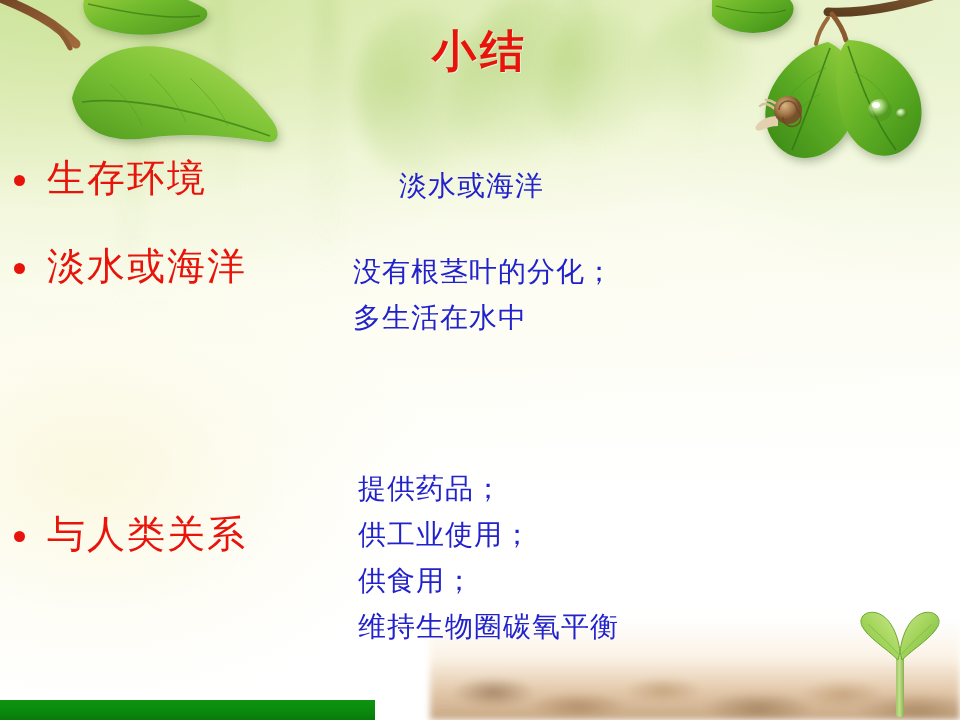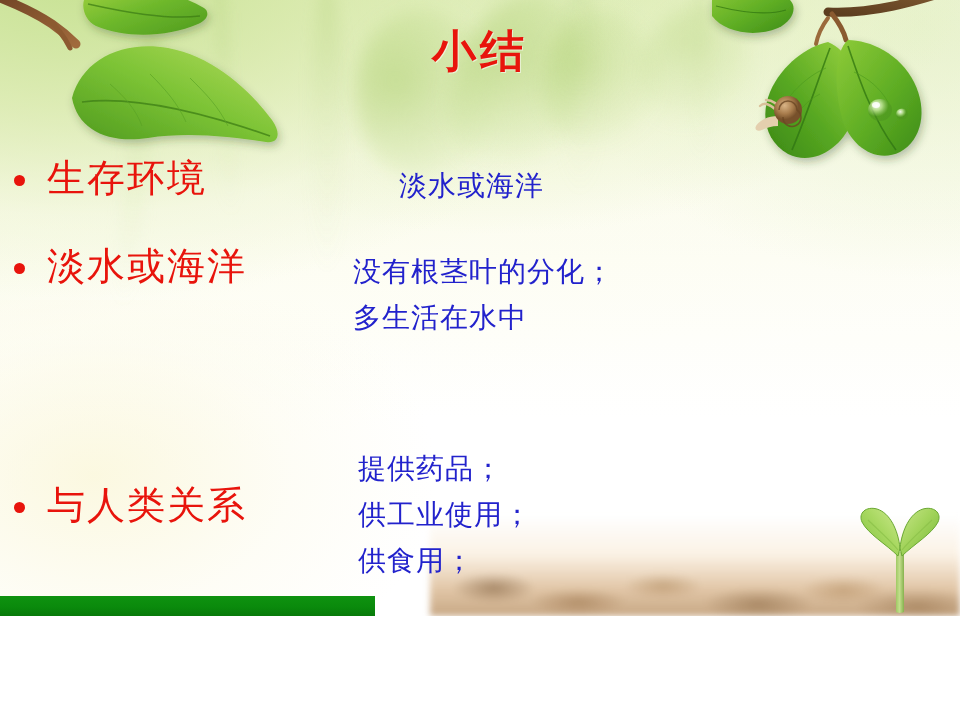--- a/index.html
+++ b/index.html
@@ -8,21 +8,21 @@
     padding: 0;
     background: #ffffff;
   }
   body {
     font-family: "Liberation Serif", "DejaVu Serif", serif;
   }
 
   #slide {
     position: relative;
     width: 960px;
-    height: 616px;
+    height: 720px;
     overflow: hidden;
     background: #fde047;
   }
 
   
   .bg-base {
     position: absolute;
     inset: 0;
     background:
       radial-gradient(ellipse 720px 420px at 8% -6%,  rgba(196,224,142,0.95) 0%, rgba(214,232,168,0.72) 34%, rgba(235,243,208,0.35) 60%, rgba(255,255,255,0) 80%),
@@ -309,25 +309,26 @@
 
   <div class="bullet-row" style="left:14px; top:243px;">
     <div class="bullet-dot"></div>
     <div class="bullet-label">淡水或海洋</div>
   </div>
   <div class="detail-block" style="left:353px; top:249px;">
     <div>没有根茎叶的分化；</div>
     <div>多生活在水中</div>
   </div>
 
-  <div class="bullet-row" style="left:14px; top:482px;">
+  <div class="bullet-row" style="left:14px; top:511px;">
     <div class="bullet-dot"></div>
     <div class="bullet-label">与人类关系</div>
   </div>
-  <div class="detail-block" style="left:358px; top:446px;">
+  <div class="detail-block" style="left:358px; top:466px;">
     <div>提供药品；</div>
     <div>供工业使用；</div>
     <div>供食用；</div>
+    <div>维持生物圈碳氧平衡</div>
   </div>
 
   <div class="green-bar"></div>
 
 </div>
 
 </body></html>

